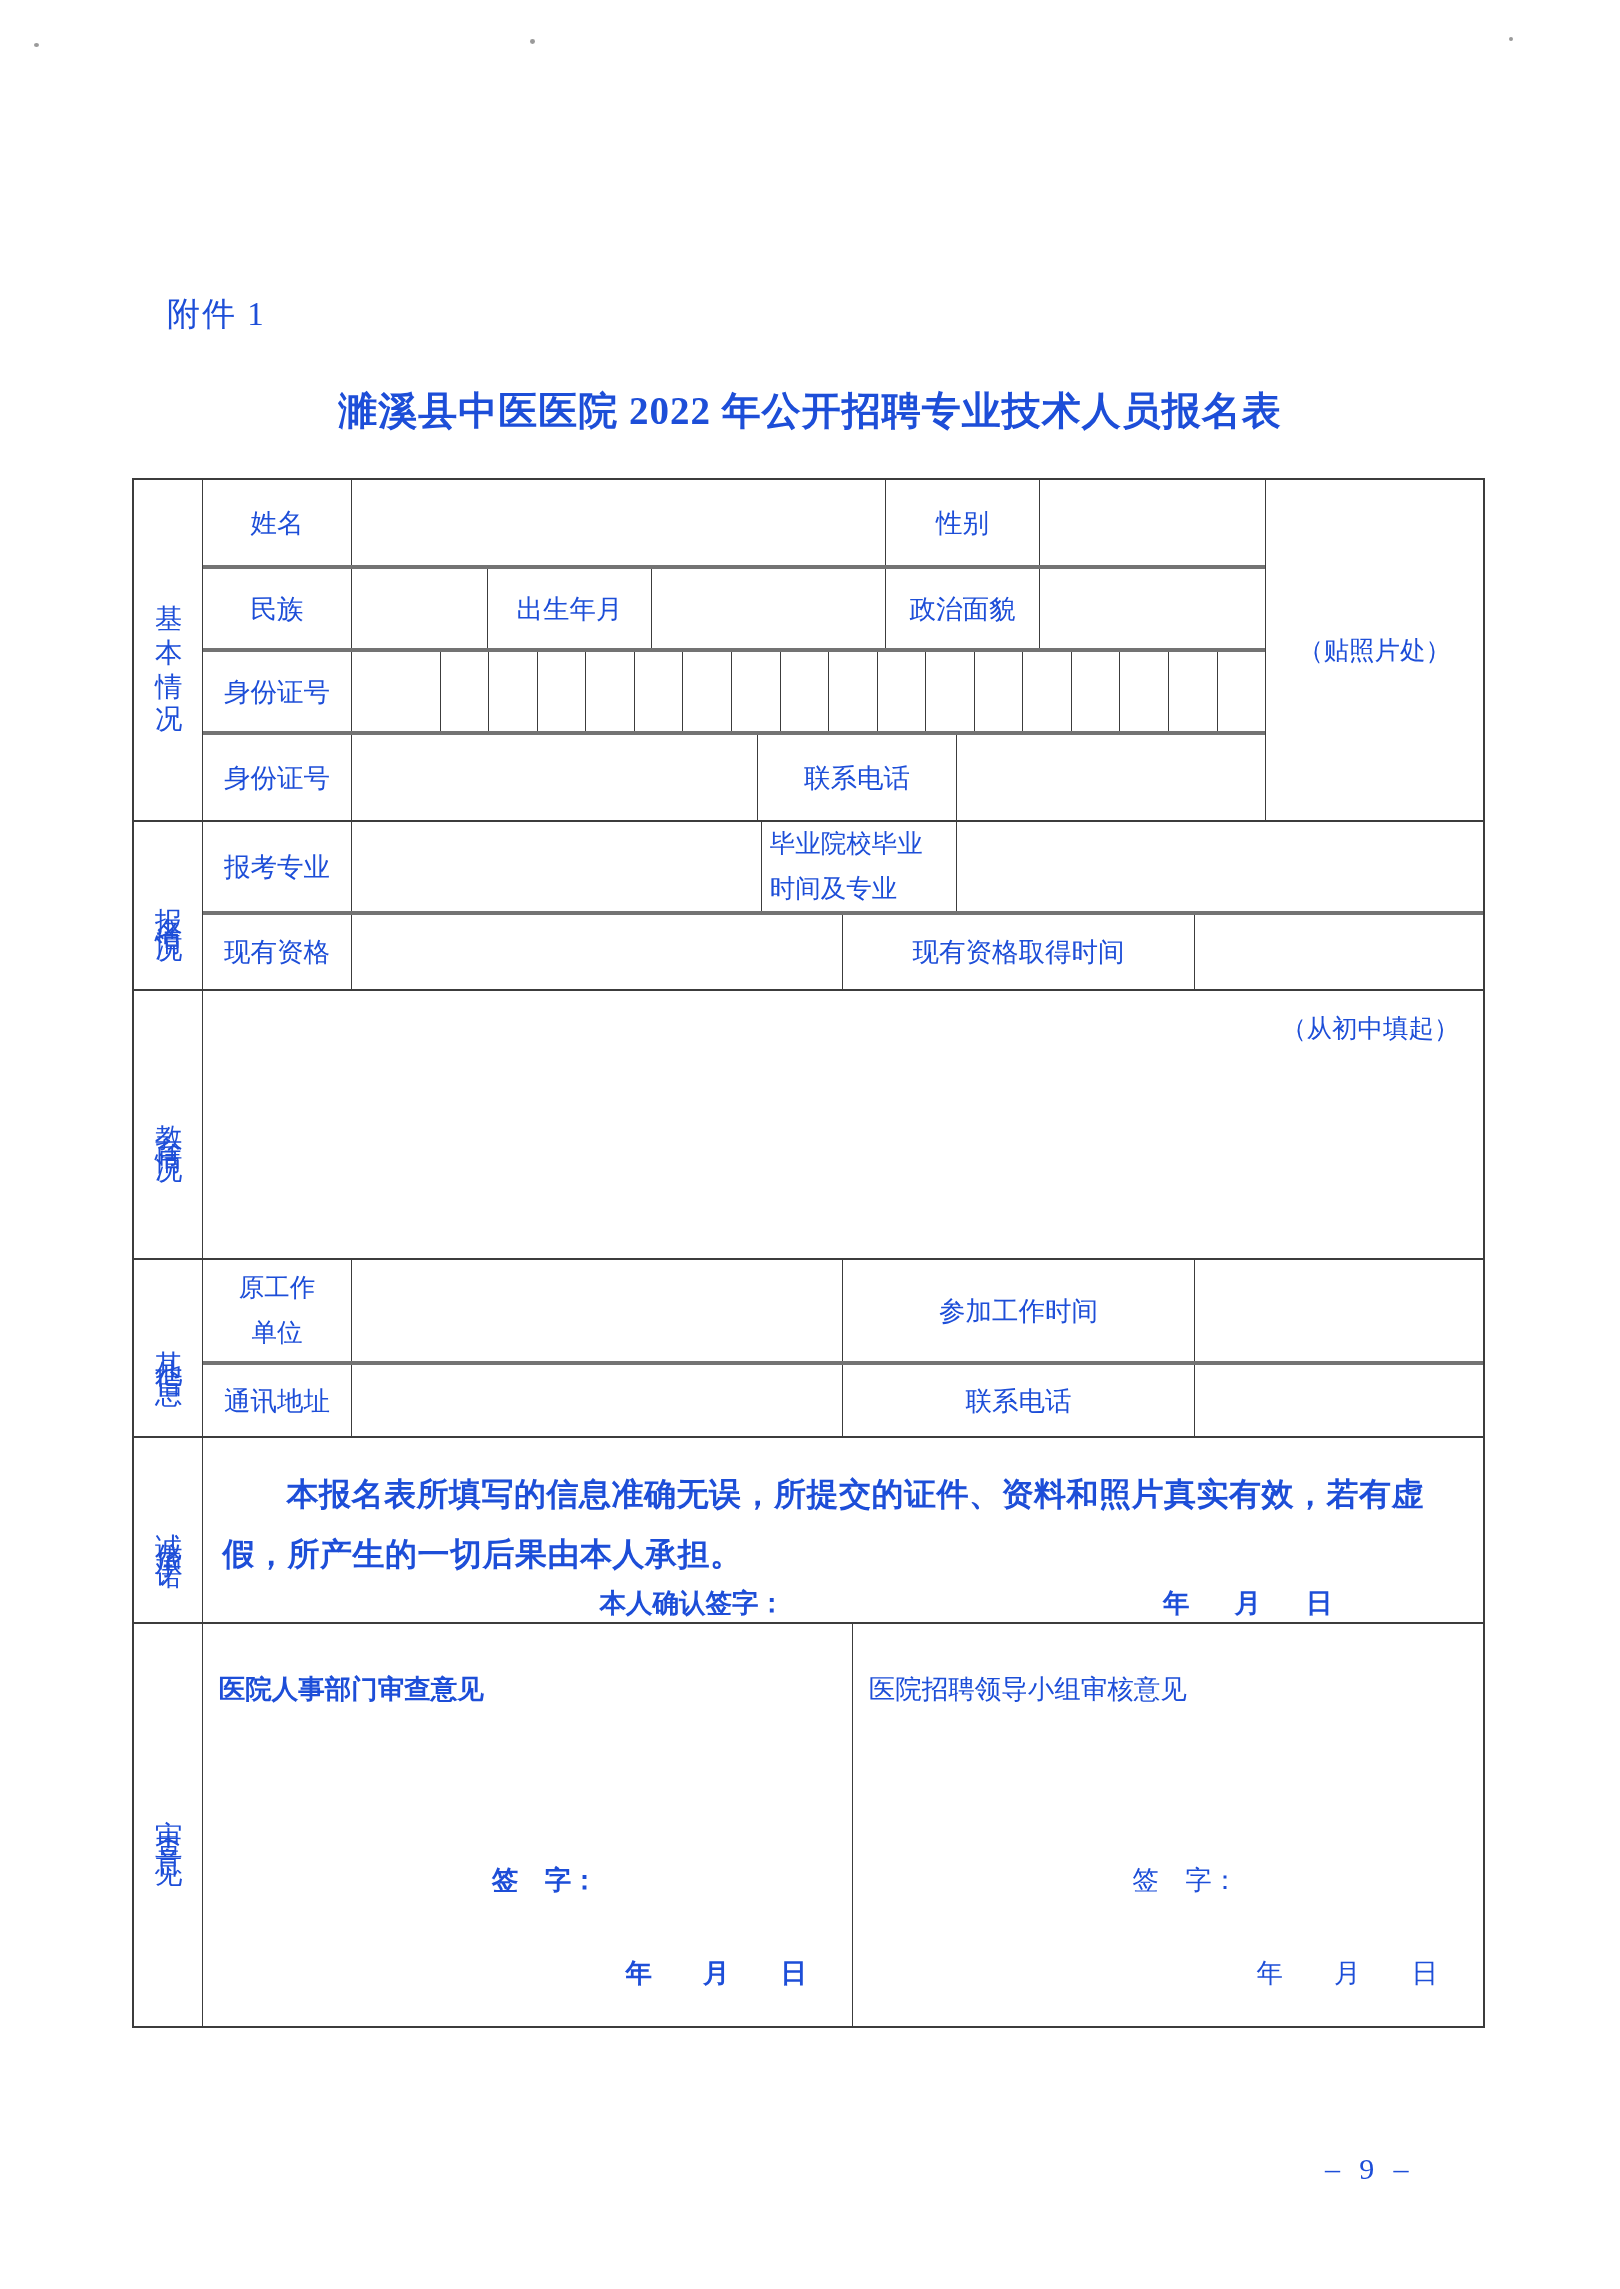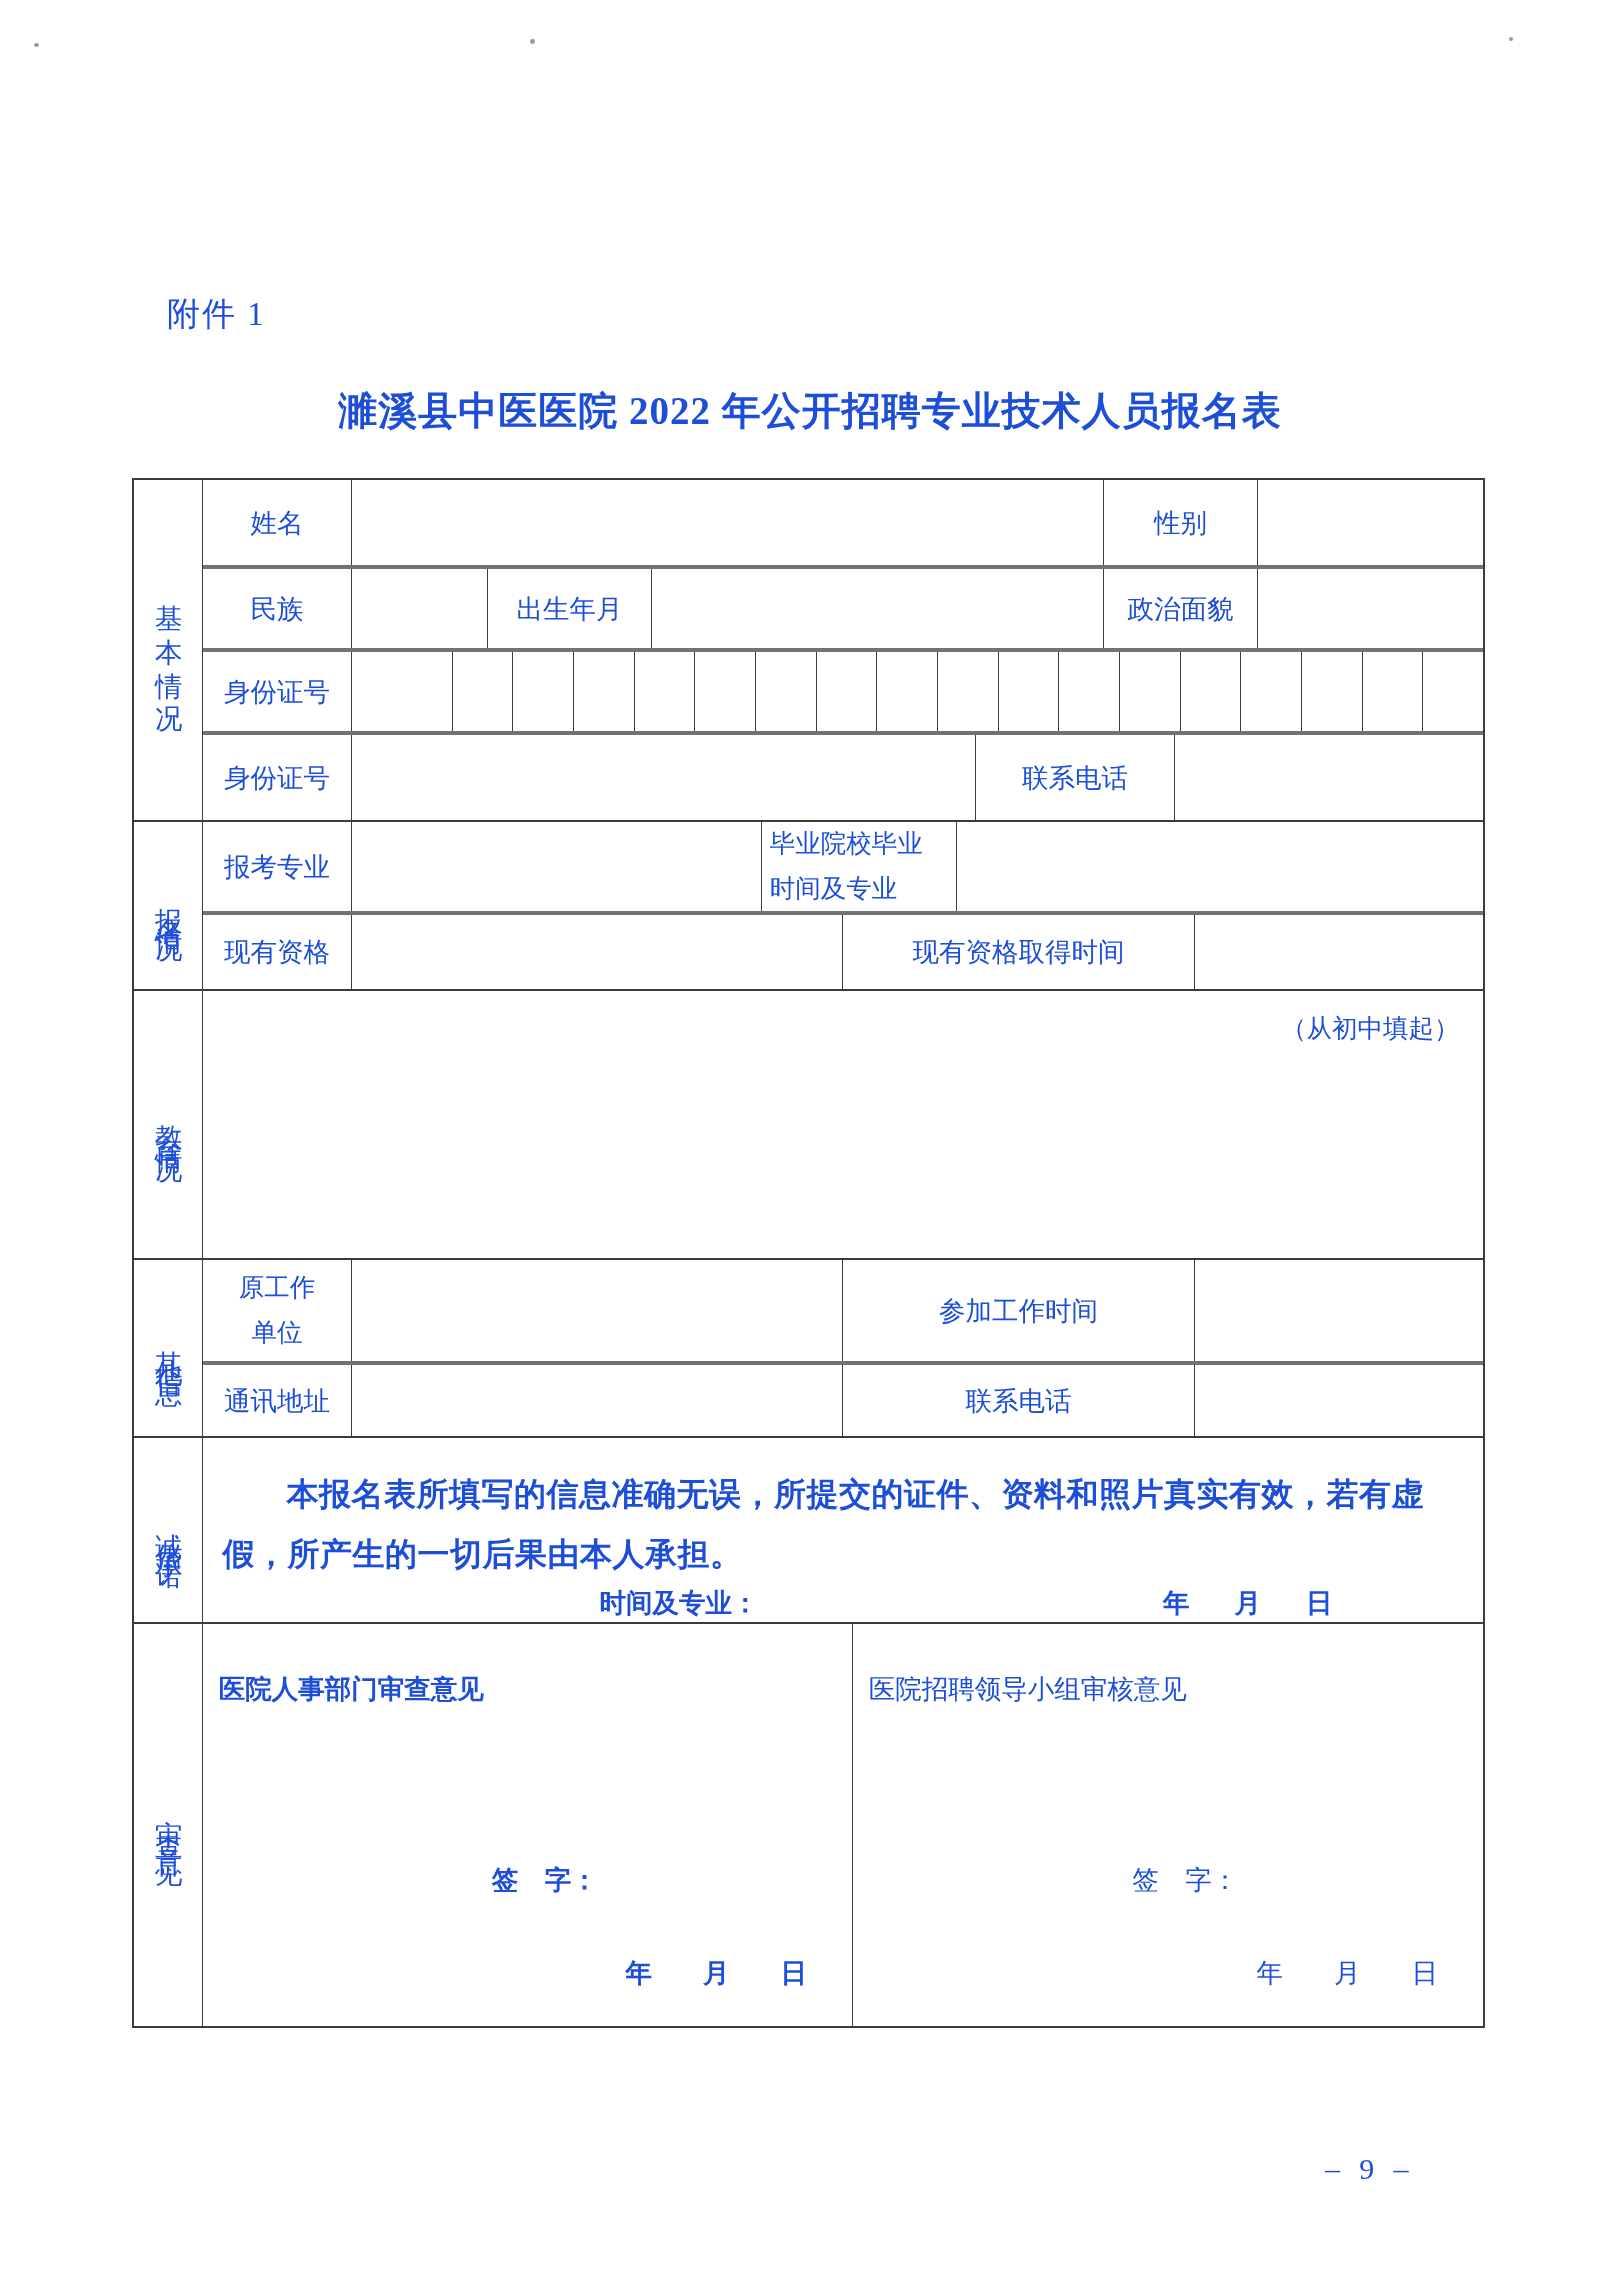--- a/index.html
+++ b/index.html
@@ -130,20 +130,23 @@
                 <div class="id-box"></div>
               </div>
           </div>
           <div class="row" style="flex:1 1 auto;">
             <div class="cell" style="flex:0 0 149px;">身份证号</div>
             <div class="cell grow"></div>
             <div class="cell" style="flex:0 0 199px;">联系电话</div>
             <div class="cell" style="flex:0 0 308px;"></div>
           </div>
         </div>
+        <div class="photo-cell">
+          <span>（贴照片处）</span>
+        </div>
       </div>
     </div>
 
     <div class="section" style="height:169px;">
       <div class="vhead">
         <span style="letter-spacing:0.35em;">报名情况</span>
       </div>
       <div class="sec-rows">
         <div class="row" style="flex:0 0 88px;">
           <div class="cell" style="flex:0 0 149px;">报考专业</div>
@@ -199,21 +202,21 @@
       </div>
     </div>
 
     <div class="section" style="height:186px;">
       <div class="vhead">
         <span style="letter-spacing:0.35em;">诚信承诺</span>
       </div>
       <div class="integrity-cell">
         <div class="integrity-text">本报名表所填写的信息准确无误，所提交的证件、资料和照片真实有效，若有虚假，所产生的一切后果由本人承担。</div>
         <div class="sig-row">
-          <span class="sig-label">时间及专业：</span>
+          <span class="sig-label">本人确认签字：</span>
           <span class="sig-dates">
             <span>年</span>
             <span>月</span>
             <span>日</span>
           </span>
         </div>
       </div>
     </div>
 
     <div class="section" style="height:404px;">

